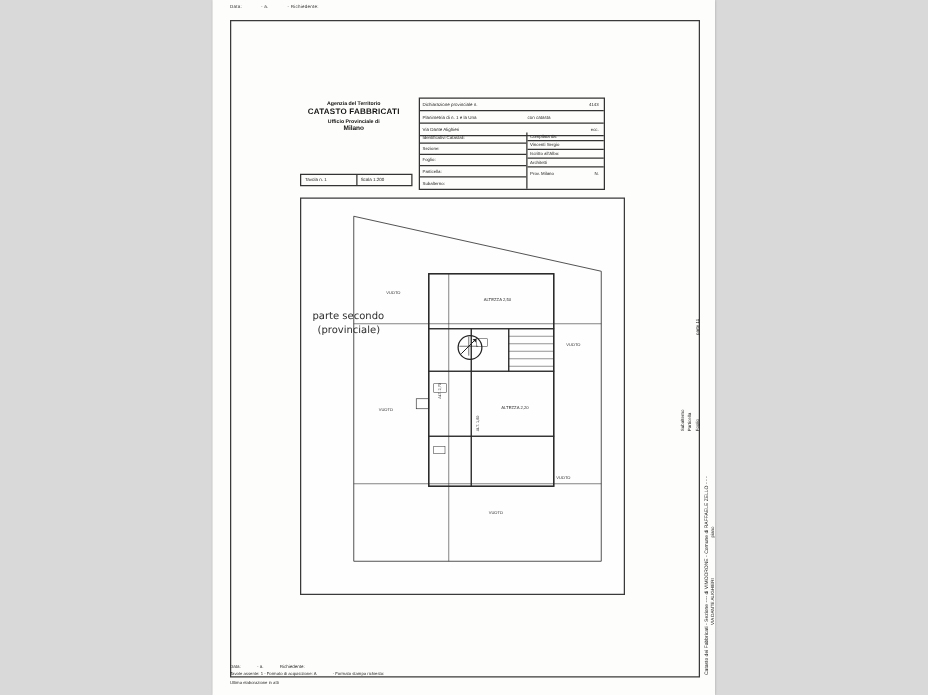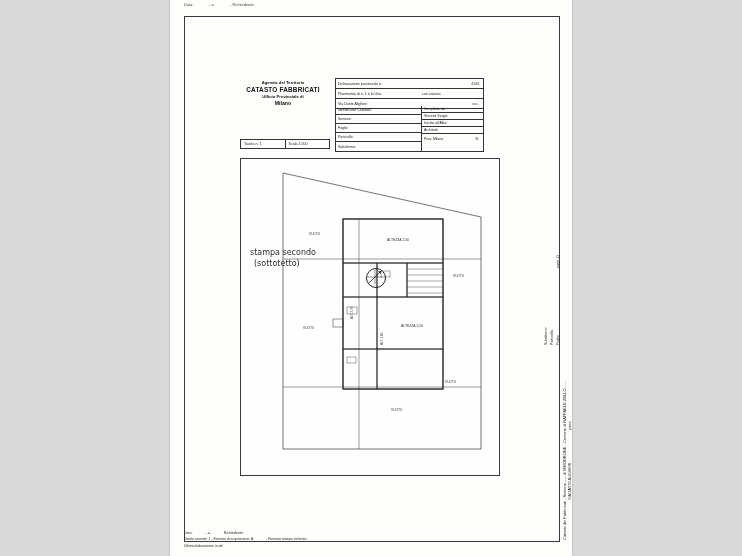--- a/index.html
+++ b/index.html
@@ -304,22 +304,22 @@
 
         <text class="lbl" x="68" y="76" font-size="3.2">VUOTO</text>
         <text class="lbl" x="62" y="170" font-size="3.2">VUOTO</text>
         <text class="lbl" x="150" y="252" font-size="3.2">VUOTO</text>
         <text class="lbl" x="212" y="118" font-size="3.2">VUOTO</text>
         <text class="lbl" x="204" y="224" font-size="3.2">VUOTO</text>
       </svg>
     </div>
 
     <div class="caption">
-      <div class="l1">stampa secondo</div>
-      <div class="l2">(sottotetto)</div>
+      <div class="l1">parte secondo</div>
+      <div class="l2">(provinciale)</div>
     </div>
 
     <div class="compass">
       <div class="circle"></div>
       <svg width="20" height="20" style="position:absolute;left:0;top:0">
         <line x1="3" y1="15" x2="15" y2="3" stroke="#222" stroke-width="0.8"></line>
         <line x1="9" y1="1.5" x2="9" y2="16.5" stroke="#222" stroke-width="0.5"></line>
         <line x1="1.5" y1="9" x2="16.5" y2="9" stroke="#222" stroke-width="0.5"></line>
         <polygon points="15,3 12,3.4 14.6,6" fill="#222"></polygon>
       </svg>

